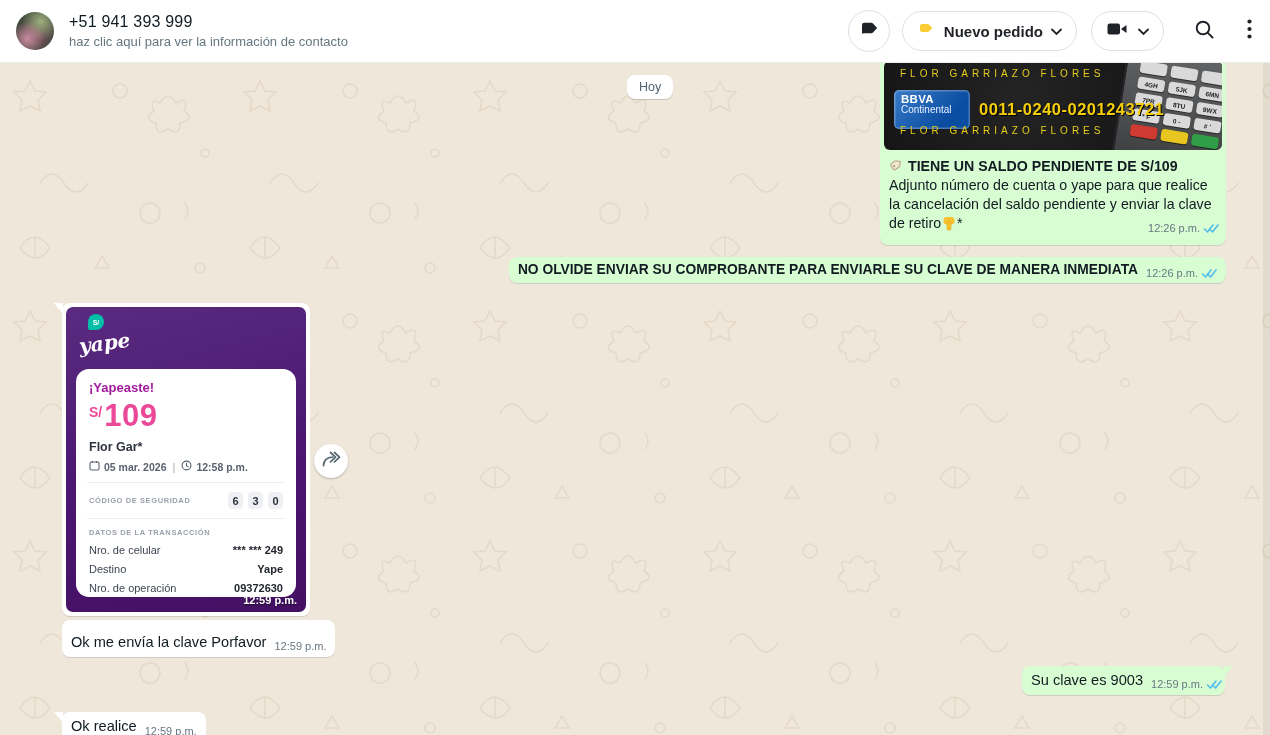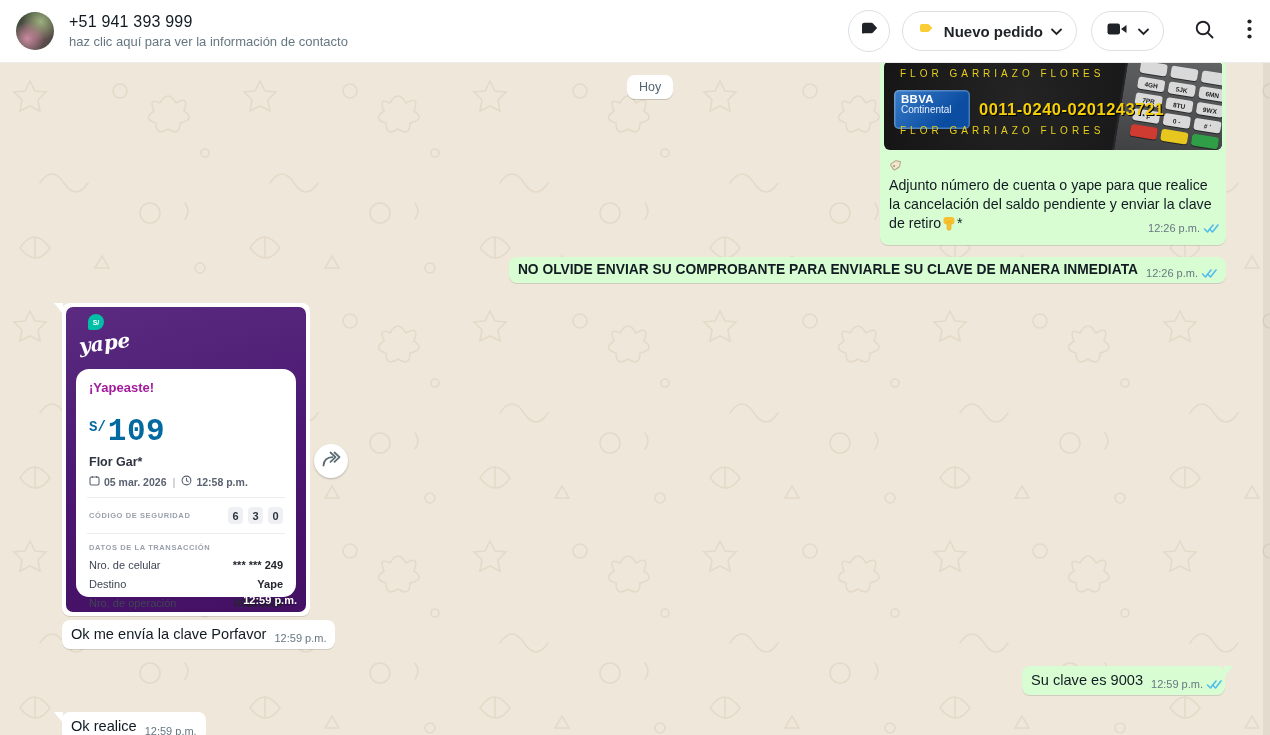--- a/index.html
+++ b/index.html
@@ -85,42 +85,42 @@
   .yape-img { position:relative; width:240px; height:305px; border-radius:7px; overflow:hidden;
               background:linear-gradient(165deg,#5a2b80 0%,#4a1670 55%,#441063 100%); }
   .yape-logo { position:absolute; left:13px; top:7px; }
   .yape-badge { width:16px; height:16px; border-radius:50% 50% 50% 2px; background:#00bfa6; color:#fff;
                 font-size:7px; font-weight:bold; display:flex; align-items:center; justify-content:center; margin-left:9px; }
   .yape-word { font-family:"DejaVu Serif",serif; font-style:italic; font-weight:bold; color:#fff; font-size:20px;
                transform:rotate(-7deg); display:inline-block; margin-top:1px; }
   .yape-card { position:absolute; left:10px; top:62px; width:220px; height:228px; background:#fff; border-radius:13px;
                padding:11px 13px; }
   .yp-title { color:#a21a9e; font-weight:bold; font-size:13px; }
-  .yp-amount { color:#0369a1; margin-top:19px;font-family:Liberation Mono, monospace; }
+  .yp-amount { color:#ec4899; margin-top:3px; }
   .yp-cur { font-size:14px; font-weight:bold; vertical-align:9px; }
   .yp-num { font-size:31px; font-weight:bold; letter-spacing:.5px; margin-left:2px; }
   .yp-payee { font-size:12.5px; font-weight:bold; color:#2e3340; margin-top:6px; }
   .yp-daterow { display:flex; align-items:center; gap:4px; margin-top:6px; color:#5a6270; font-size:10.5px; font-weight:600; }
   .yp-sep { color:#c2c6cc; margin:0 2px; }
   .yp-div { height:1px; background:#ececf1; margin:9px -2px 0 -2px; }
   .yp-secrow { display:flex; align-items:center; justify-content:space-between; margin-top:9px; }
   .yp-cap { font-size:7.5px; font-weight:bold; letter-spacing:.6px; color:#9aa0ab; }
   .yp-code { display:flex; gap:5px; }
   .yp-digit { width:15px; height:17px; border-radius:4px; background:#eef0f3; color:#2e3340; font-size:11px; font-weight:bold;
               display:flex; align-items:center; justify-content:center; }
   .yp-row { display:flex; justify-content:space-between; margin-top:7px; font-size:11px; }
   .yp-rl { color:#3f4652; }
   .yp-rv { color:#23262e; font-weight:bold; }
   .img-time { position:absolute; right:9px; bottom:6px; color:#fff; font-size:11px; font-weight:600;
               text-shadow:0 1px 2px rgba(0,0,0,.6); }
 
   .fwd-btn { position:absolute; left:314px; top:381px; width:34px; height:34px; border-radius:50%; background:#fff;
              box-shadow:0 1px 2px rgba(11,20,26,.25); display:flex; align-items:center; justify-content:center; cursor:pointer; }
 
-  .msg-ok1 { left:62px; top:557px; padding:6px 9px 7px 9px; display:flex; align-items:flex-end; white-space:nowrap; }
+  .msg-ok1 { left:62px; top:557px; padding:14px 9px 7px 9px; display:flex; align-items:flex-end; white-space:nowrap; }
   .msg-clave { right:45px; top:603px; padding:6px 3px 7px 9px; display:flex; align-items:flex-end; white-space:nowrap; }
   .msg-ok2 { left:62px; top:649px; padding:6px 9px 7px 9px; display:flex; align-items:flex-end; white-space:nowrap; }
   .txt15 { font-size:14.6px; }
 </style>
 </head>
 <body>
 
 <div class="app">
 
   <div class="header">
@@ -244,21 +244,21 @@
       </div>
       <div class="caption">
         <div>
           <span class="emoji">
             <svg width="15" height="15" viewBox="0 0 15 15">
                 <g transform="rotate(-35 7 8)">
                   <path d="M3 5 a1.6 1.6 0 0 1 1.6-1.6 h4.4 c.4 0 .8.17 1.1.46 l3 3.14 -3 3.14 c-.3.29-.7.46-1.1.46 H4.6 A1.6 1.6 0 0 1 3 9 z" fill="#f0e6cf" stroke="#b4a486" stroke-width="1"></path>
                   <circle cx="5.4" cy="7" r=".9" fill="#8c7d60"></circle>
                 </g>
               </svg>
-          </span>
+          </span><span class="cap-title">TIENE UN SALDO PENDIENTE DE S/109</span>
         </div>
         <div>
           <span>Adjunto número de cuenta o yape para que realice la cancelación del saldo pendiente y enviar la clave de retiro</span><span class="emoji emoji-down">
             <svg width="14" height="15" viewBox="0 0 14 15">
                 <rect x="1.5" y="1" width="11" height="7.5" rx="3.2" fill="#f6c02e"></rect>
                 <rect x="5" y="5.5" width="4" height="8.8" rx="2" fill="#f6c02e"></rect>
                 <rect x="5" y="5.5" width="4" height="8.8" rx="2" fill="none" stroke="#e3a81c" stroke-width=".6"></rect>
               </svg>
           </span><span>*</span>
         </div>

